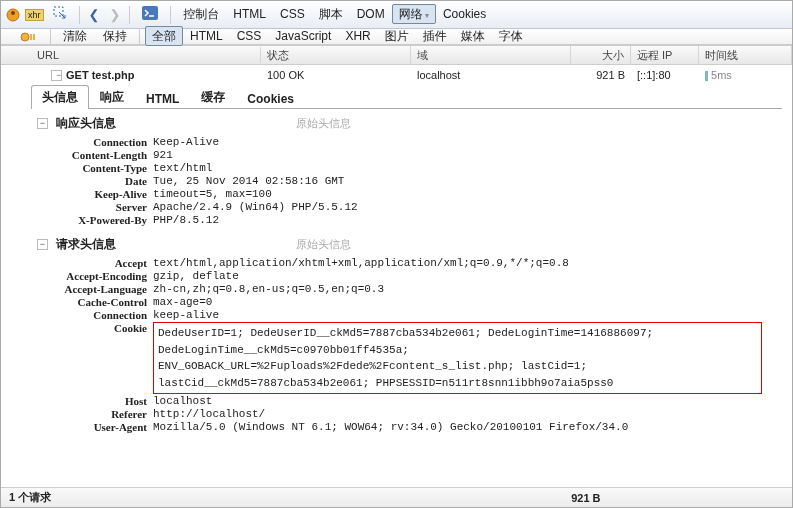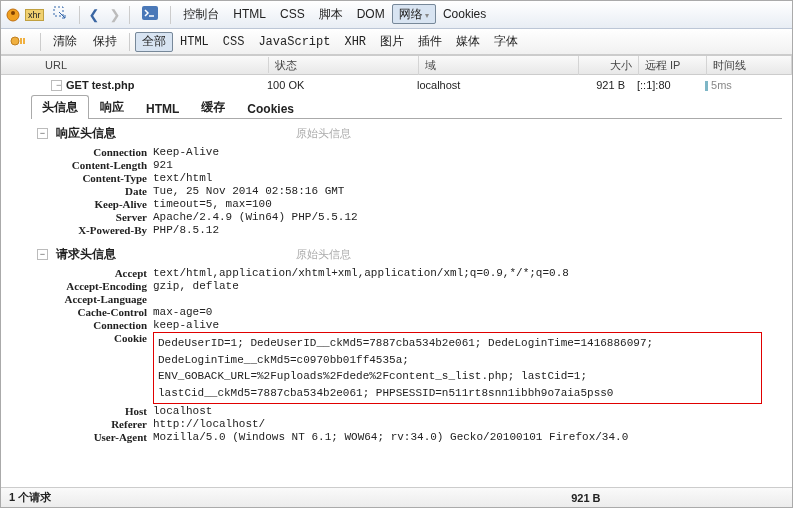--- a/index.html
+++ b/index.html
@@ -1,28 +1,28 @@
 <!DOCTYPE html>
 <html><head>
 <meta charset="utf-8">
 <style>
 * { margin: 0; padding: 0; box-sizing: border-box; }
 body { font-family: "Segoe UI", Tahoma, sans-serif; font-size: 11px; color: #222; background: #fff; width: 793px; height: 508px; overflow: hidden; border: 1px solid #aaa; position: relative; }
 .toolbar { background: linear-gradient(#fff, #e8edf4); border-bottom: 1px solid #bcc6d6; height: 28px; display: flex; align-items: center; padding: 0 4px; gap: 2px; }
-.toolbar2 { background: linear-gradient(#fff, #f1f1f1); border-bottom: 1px solid #ccc; height: 26px; display: flex; align-items: center; padding: 0 2px; gap: 2px; font-family: Liberation Mono, monospace; }
+.toolbar2 { background: linear-gradient(#fff, #f1f1f1); border-bottom: 1px solid #ccc; height: 16px; display: flex; align-items: center; padding: 0 12px; gap: 2px; }
 .tbtn { padding: 2px 6px; border: 1px solid transparent; border-radius: 2px; cursor: default; font-size: 12px; }
 .tbtn.sel { border: 1px solid #789; background: #d8e4f2; }
 .icon-xhr { font-size:9px; background:#f0d070; padding:0 2px; border:1px solid #c0a040; }
 .arrow { font-size: 13px; color: #3a66a3; padding: 0 4px; }
 .arrow.dis { color: #bbb; }
 .sep { width:1px; height:18px; background:#ccc; margin:0 3px; }
 .drop::after { content: " ▾"; font-size: 8px; color:#888; }
 .breakbtn { width:18px; height:14px; display:inline-block; }
 .breakbtn svg { vertical-align:middle; }
-.gridhead { display:flex; background:linear-gradient(#fafafa,#e8e8e8); border-bottom:1px solid #ccc; height:20px; align-items:center; font-size:11px; color:#444; border-top:1px solid #ccc;padding-left:8px; }
+.gridhead { display:flex; background:linear-gradient(#fafafa,#e8e8e8); border-bottom:1px solid #ccc; height:20px; align-items:center; font-size:11px; color:#444; border-top:1px solid #ccc; }
 .gridhead > div { padding:2px 6px; border-right:1px solid #d4d4d4; }
 .col-url { width: 260px; padding-left: 36px !important; }
 .col-st { width: 150px; }
 .col-dom { width: 160px; }
 .col-sz { width: 60px; text-align:right; }
 .col-ip { width: 68px; }
 .col-tl { flex:1; }
 .gridrow { display:flex; height:20px; align-items:center; font-size:11px; }
 .gridrow > div { padding:2px 6px; }
 .expander { color:#777; cursor:default; padding:0 4px; border:1px solid #bbb; font-size:9px; line-height:9px; width:11px; height:11px; text-align:center; margin-left:14px; margin-right:4px; background:#fff; }
@@ -158,20 +158,21 @@
       <div class="kv">
         <div class="k">Accept</div>
         <div class="v">text/html,application/xhtml+xml,application/xml;q=0.9,*/*;q=0.8</div>
       </div>
       <div class="kv">
         <div class="k">Accept-Encoding</div>
         <div class="v">gzip, deflate</div>
       </div>
       <div class="kv">
         <div class="k">Accept-Language</div>
+        <div class="v">zh-cn,zh;q=0.8,en-us;q=0.5,en;q=0.3</div>
       </div>
       <div class="kv">
         <div class="k">Cache-Control</div>
         <div class="v">max-age=0</div>
       </div>
       <div class="kv">
         <div class="k">Connection</div>
         <div class="v">keep-alive</div>
       </div>
       <div class="kv">

